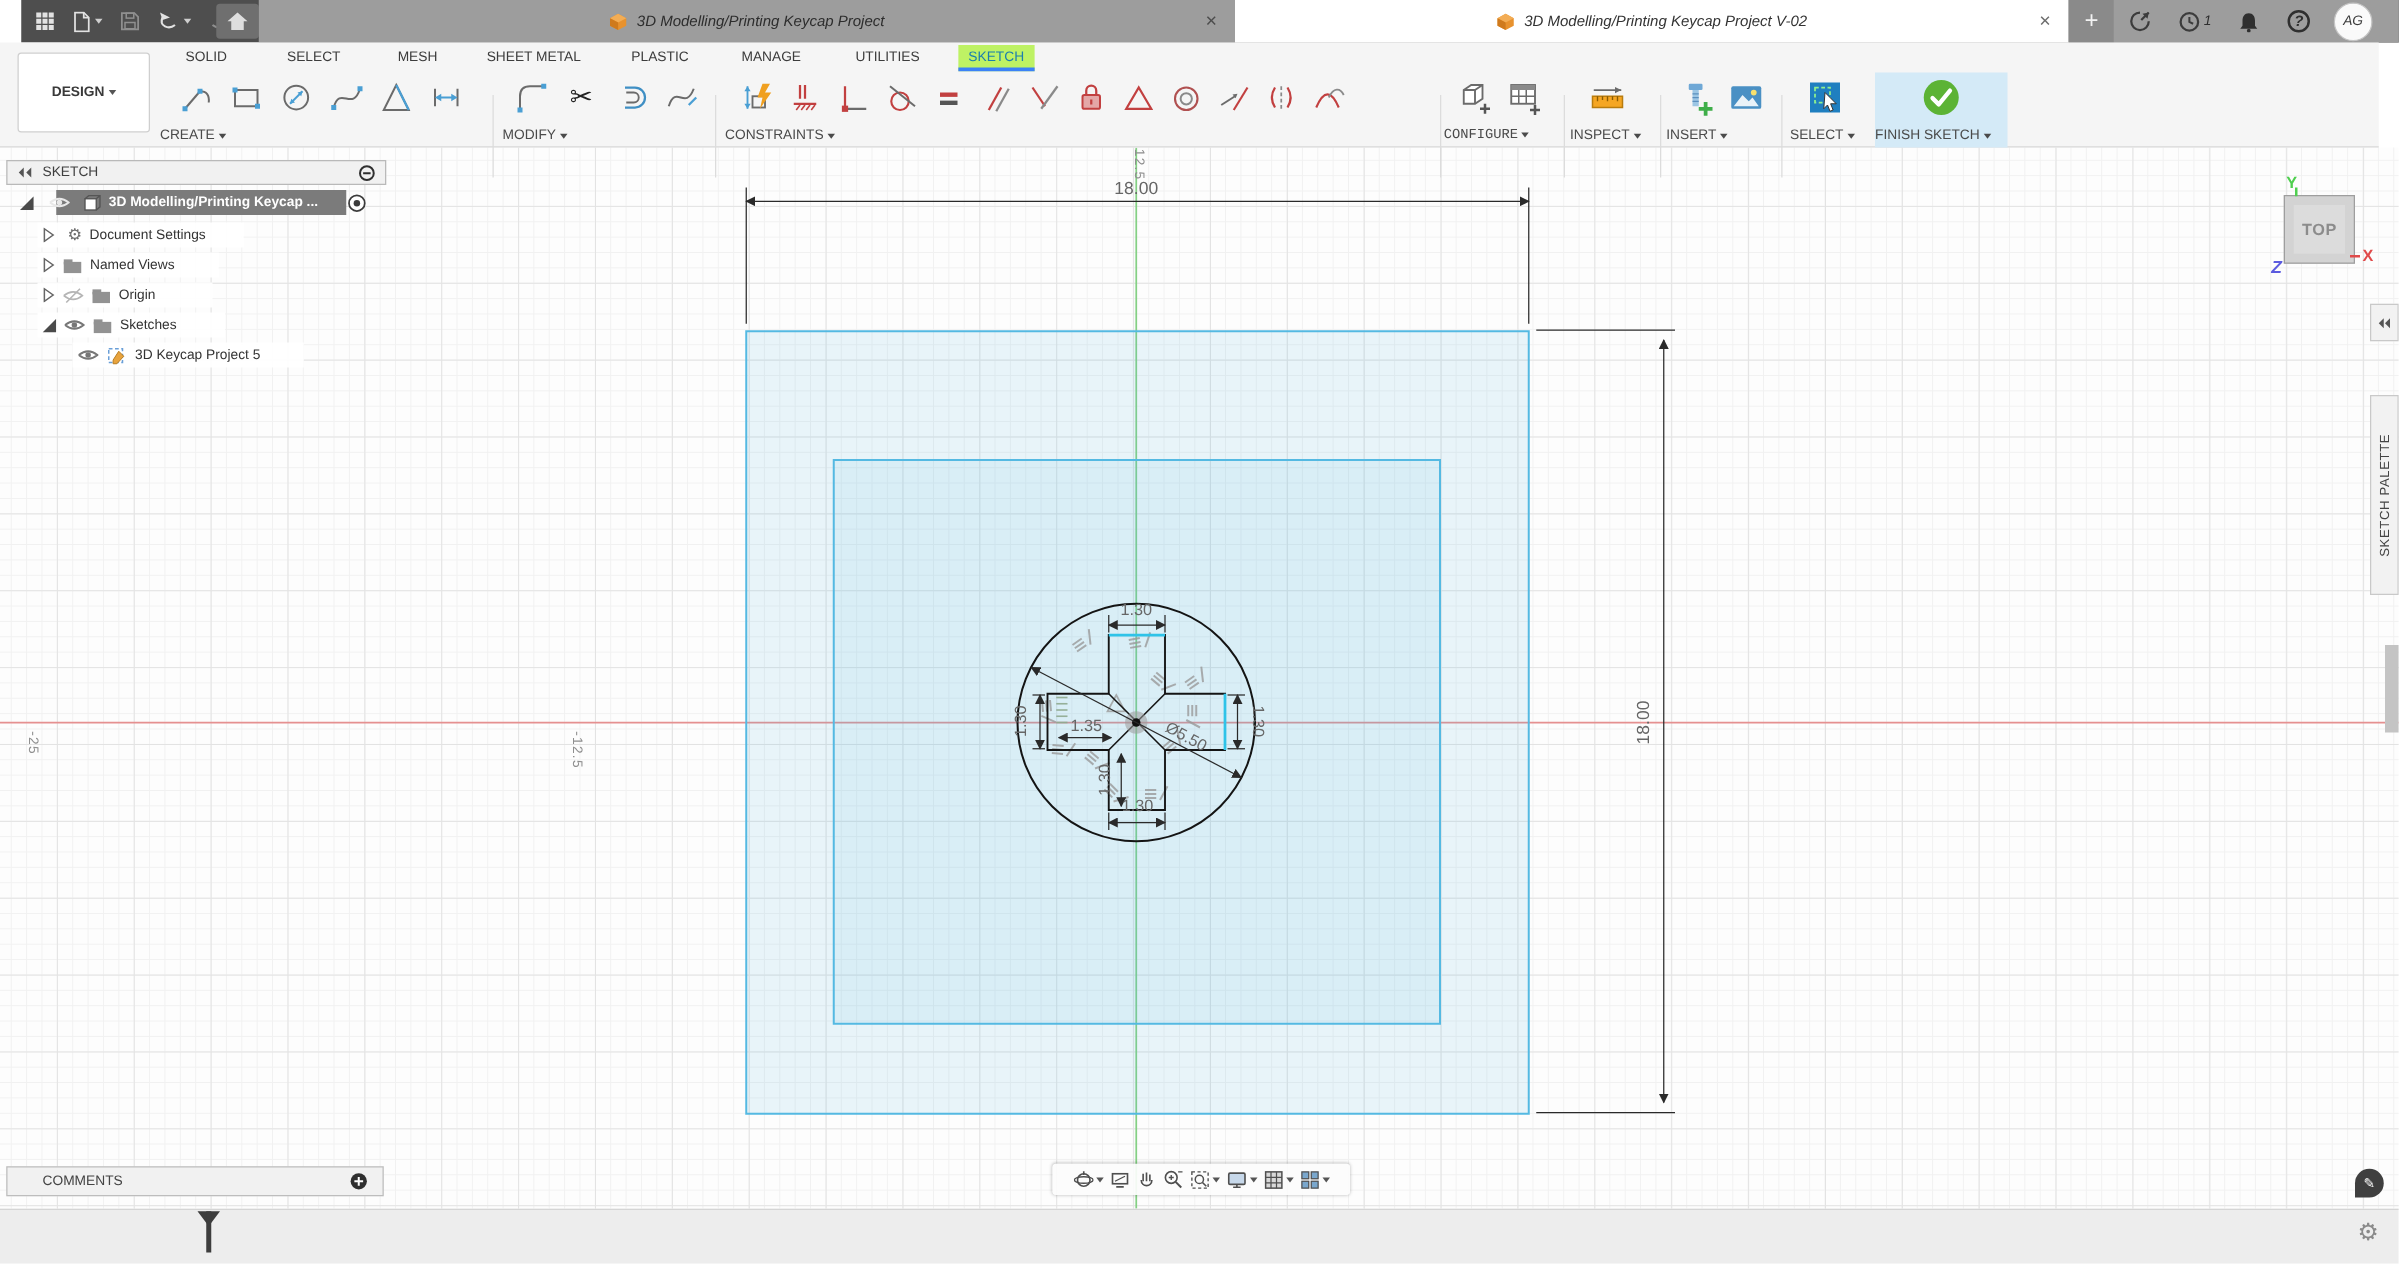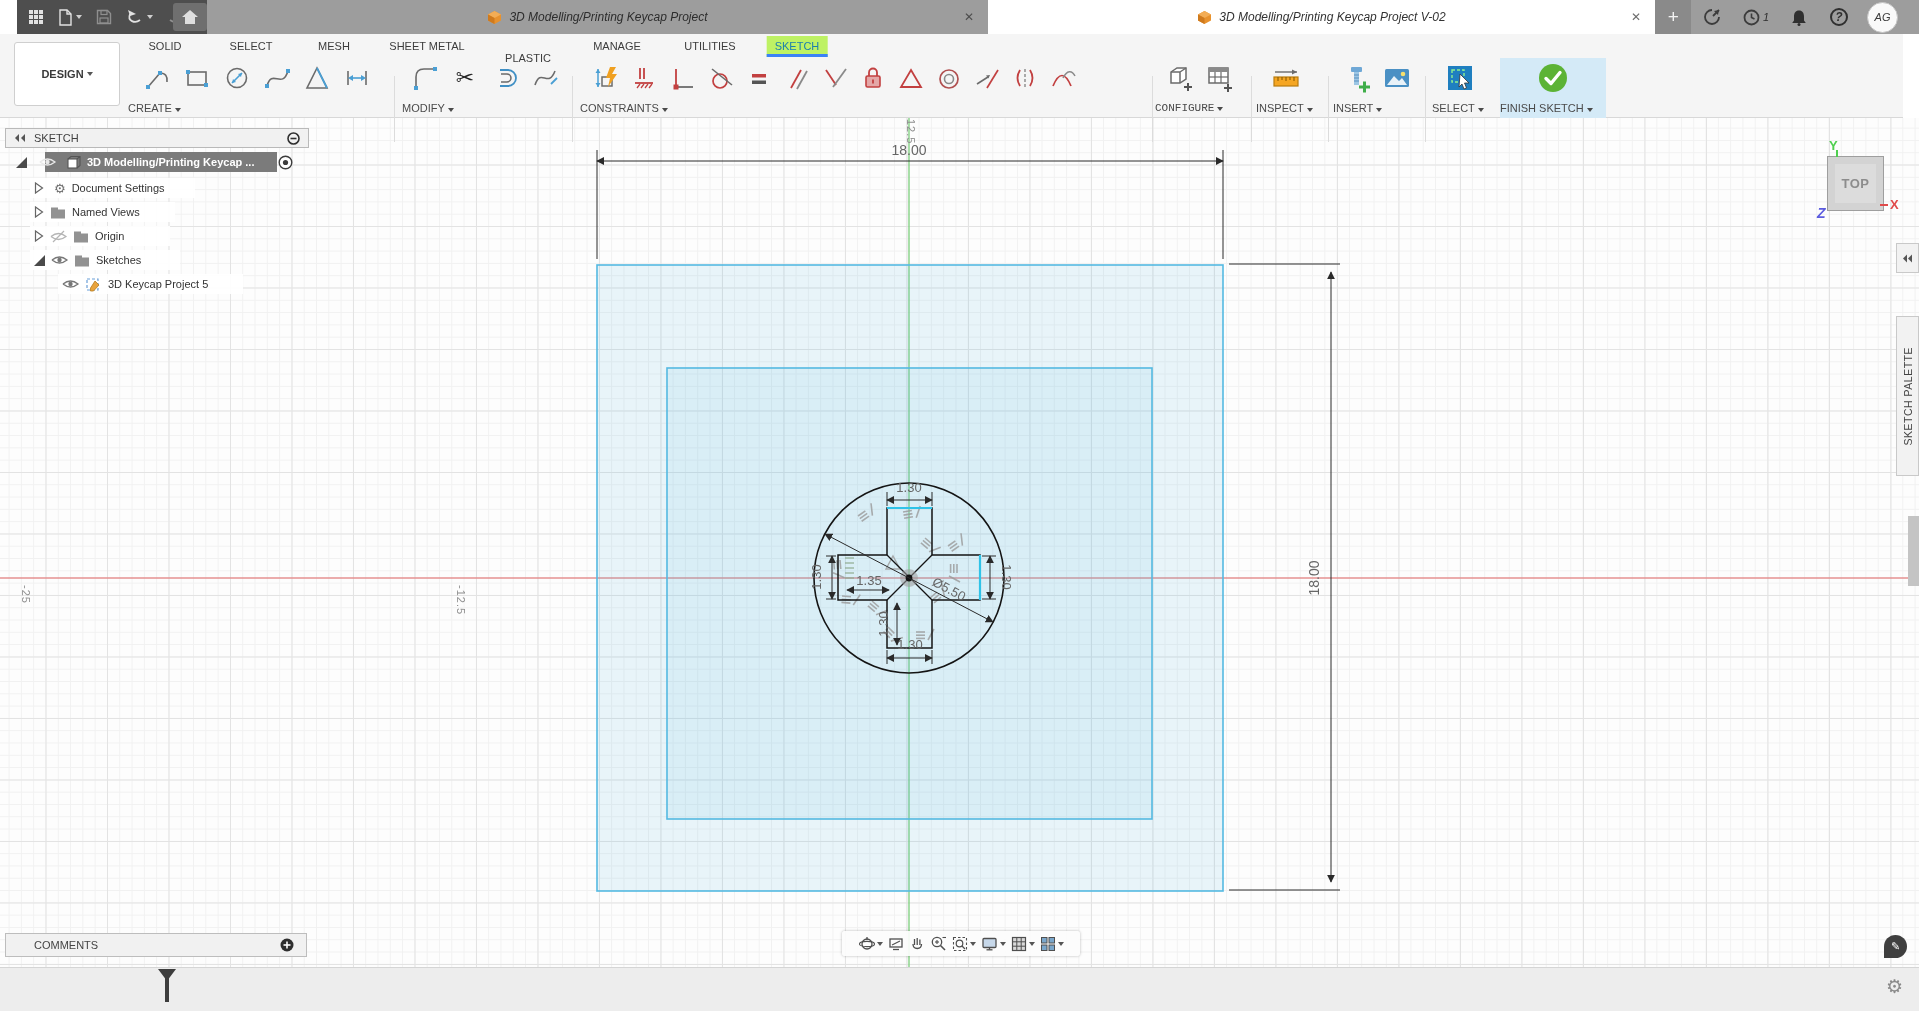--- a/index.html
+++ b/index.html
@@ -284,21 +284,21 @@
       </div>
       <div style="margin-left:8px;width:31px;height:31px;background:#fafafa;border:1px solid #c4c4c4;border-radius:50%;display:flex;align-items:center;justify-content:center;font-size:11px;color:#3c3c3c;">AG</div>
     </div>
   </div>
 
   <div id="ribbon">
     <span class="rtab" style="left:165px;">SOLID</span>
     <span class="rtab" style="left:251px;">SELECT</span>
     <span class="rtab" style="left:334px;">MESH</span>
     <span class="rtab" style="left:427px;">SHEET METAL</span>
-    <span class="rtab" style="left:528px;margin-top:12px;">PLASTIC</span>
+    <span class="rtab" style="left:528px;">PLASTIC</span>
     <span class="rtab" style="left:617px;">MANAGE</span>
     <span class="rtab" style="left:710px;text-align:center;">UTILITIES</span>
     <span class="rtab active" style="left:797px;">SKETCH</span>
 
     <div id="design-btn">
       <span>DESIGN</span>
         <span class="caret dark"></span>
     </div>
 
     <div id="finish-box"></div>

